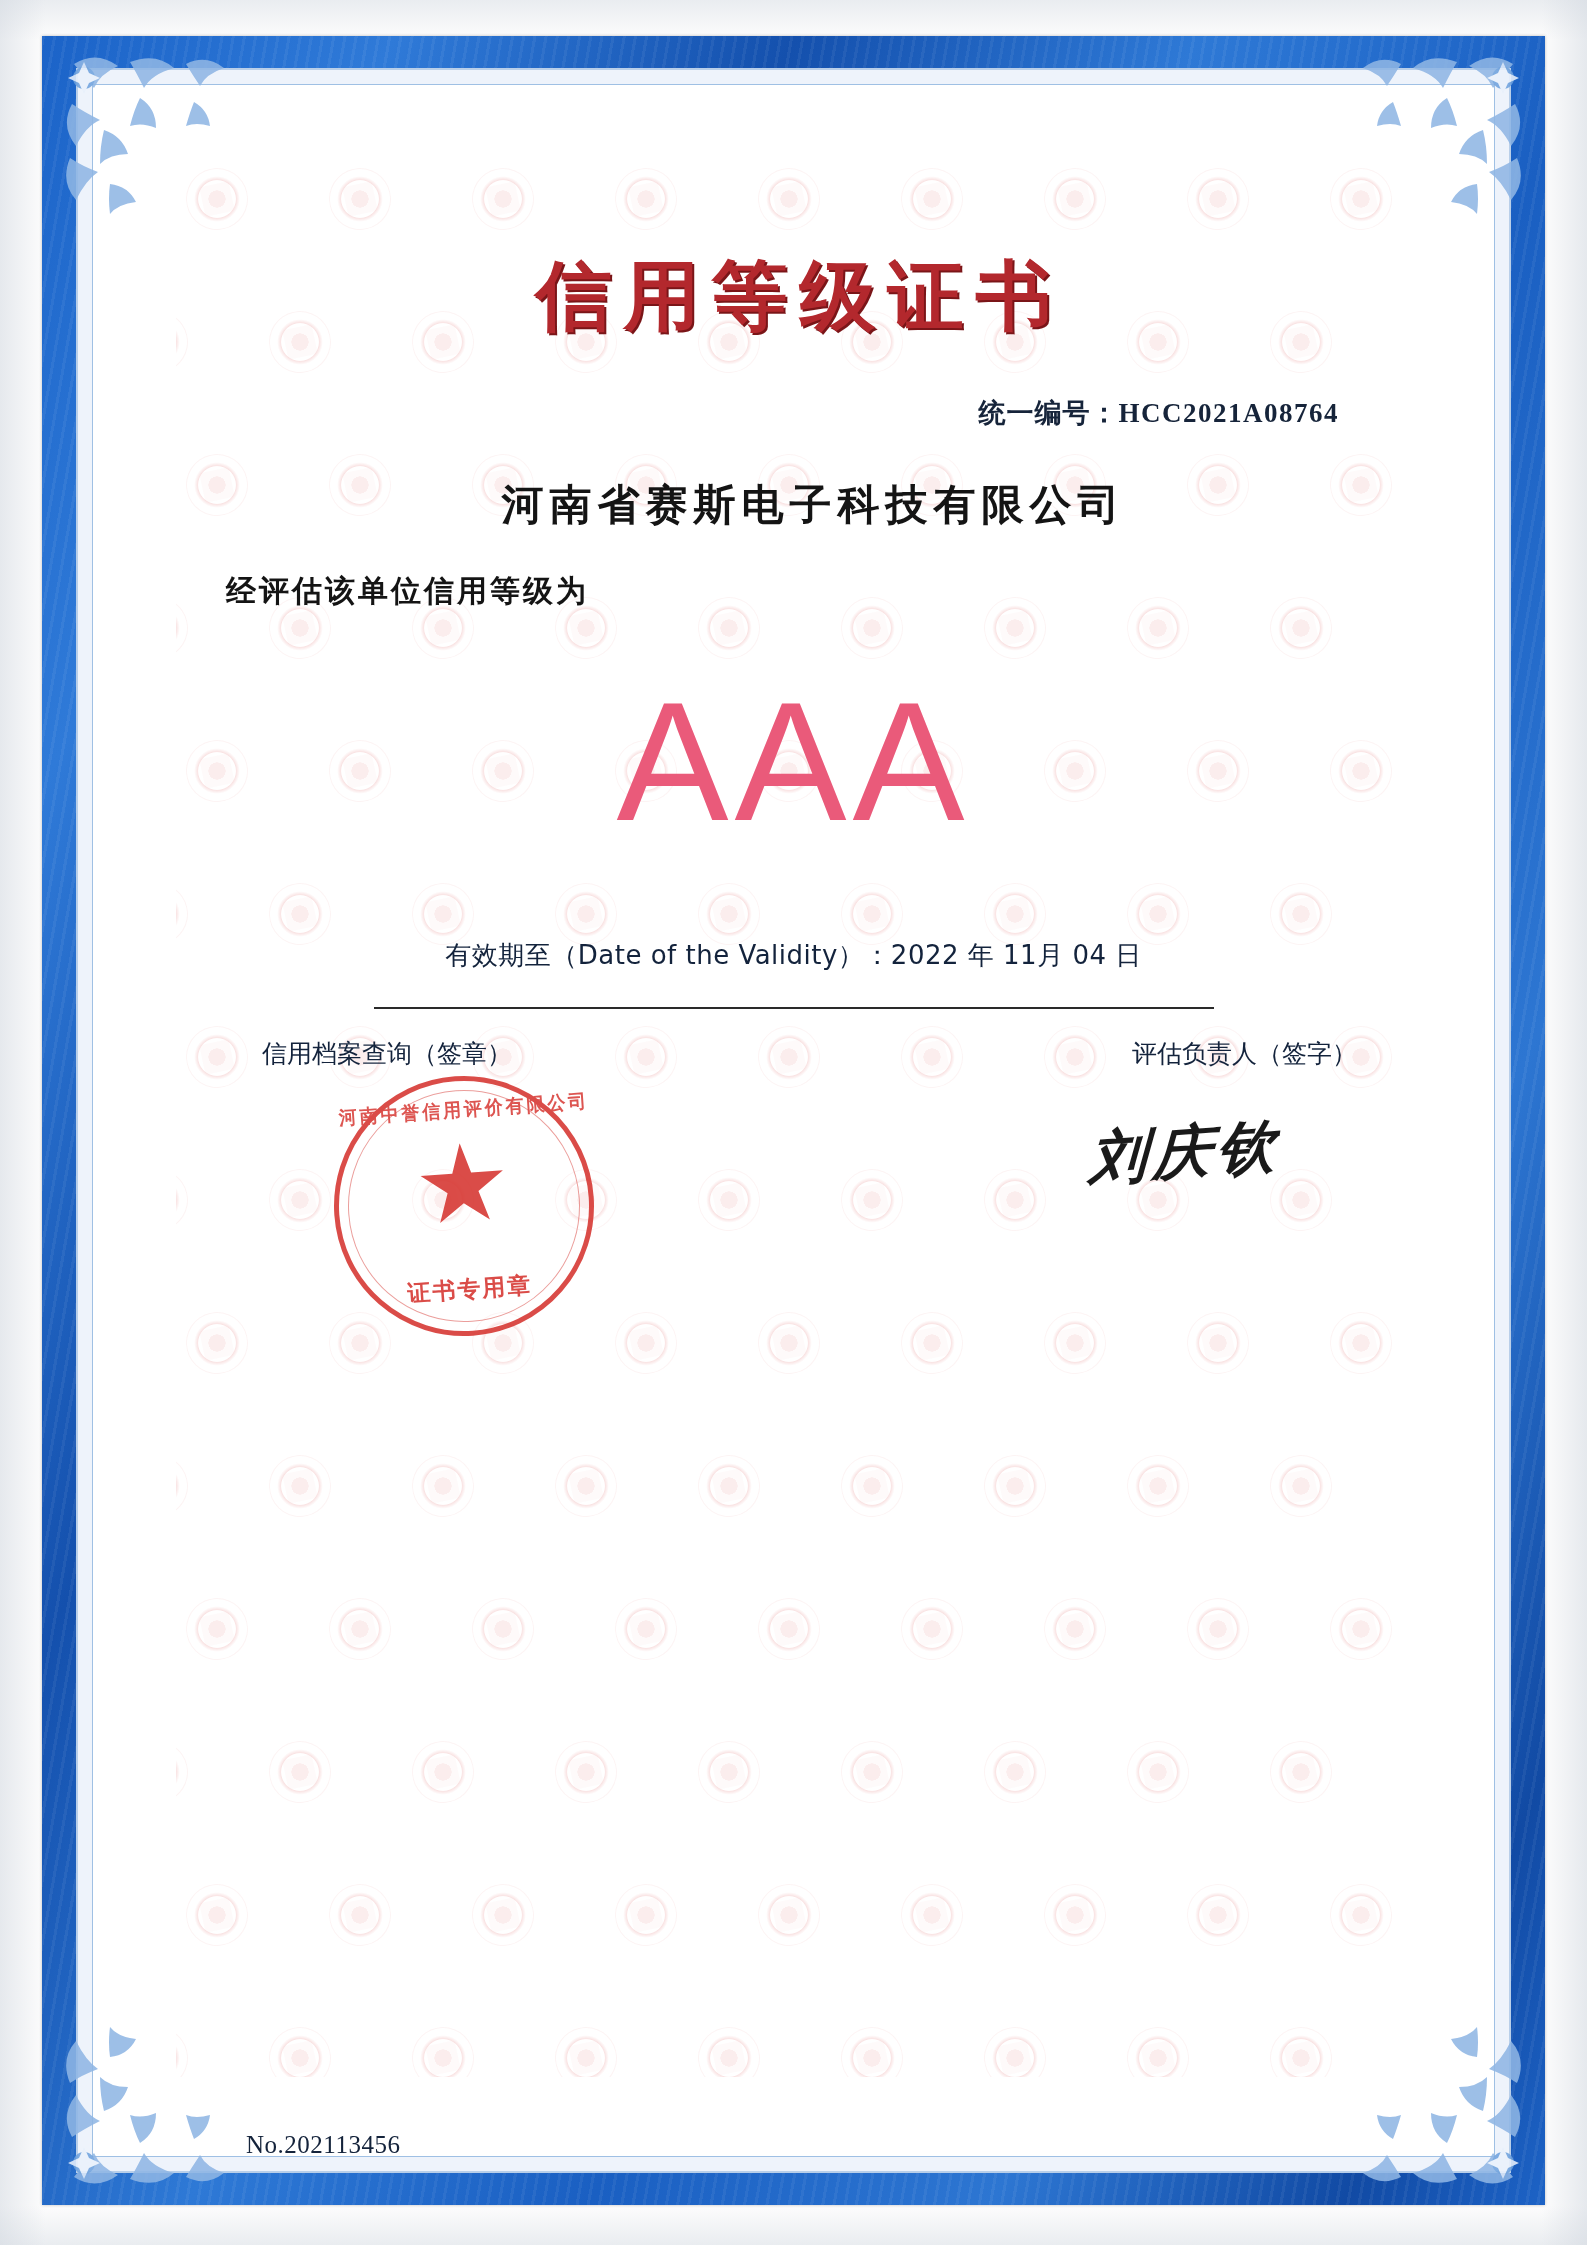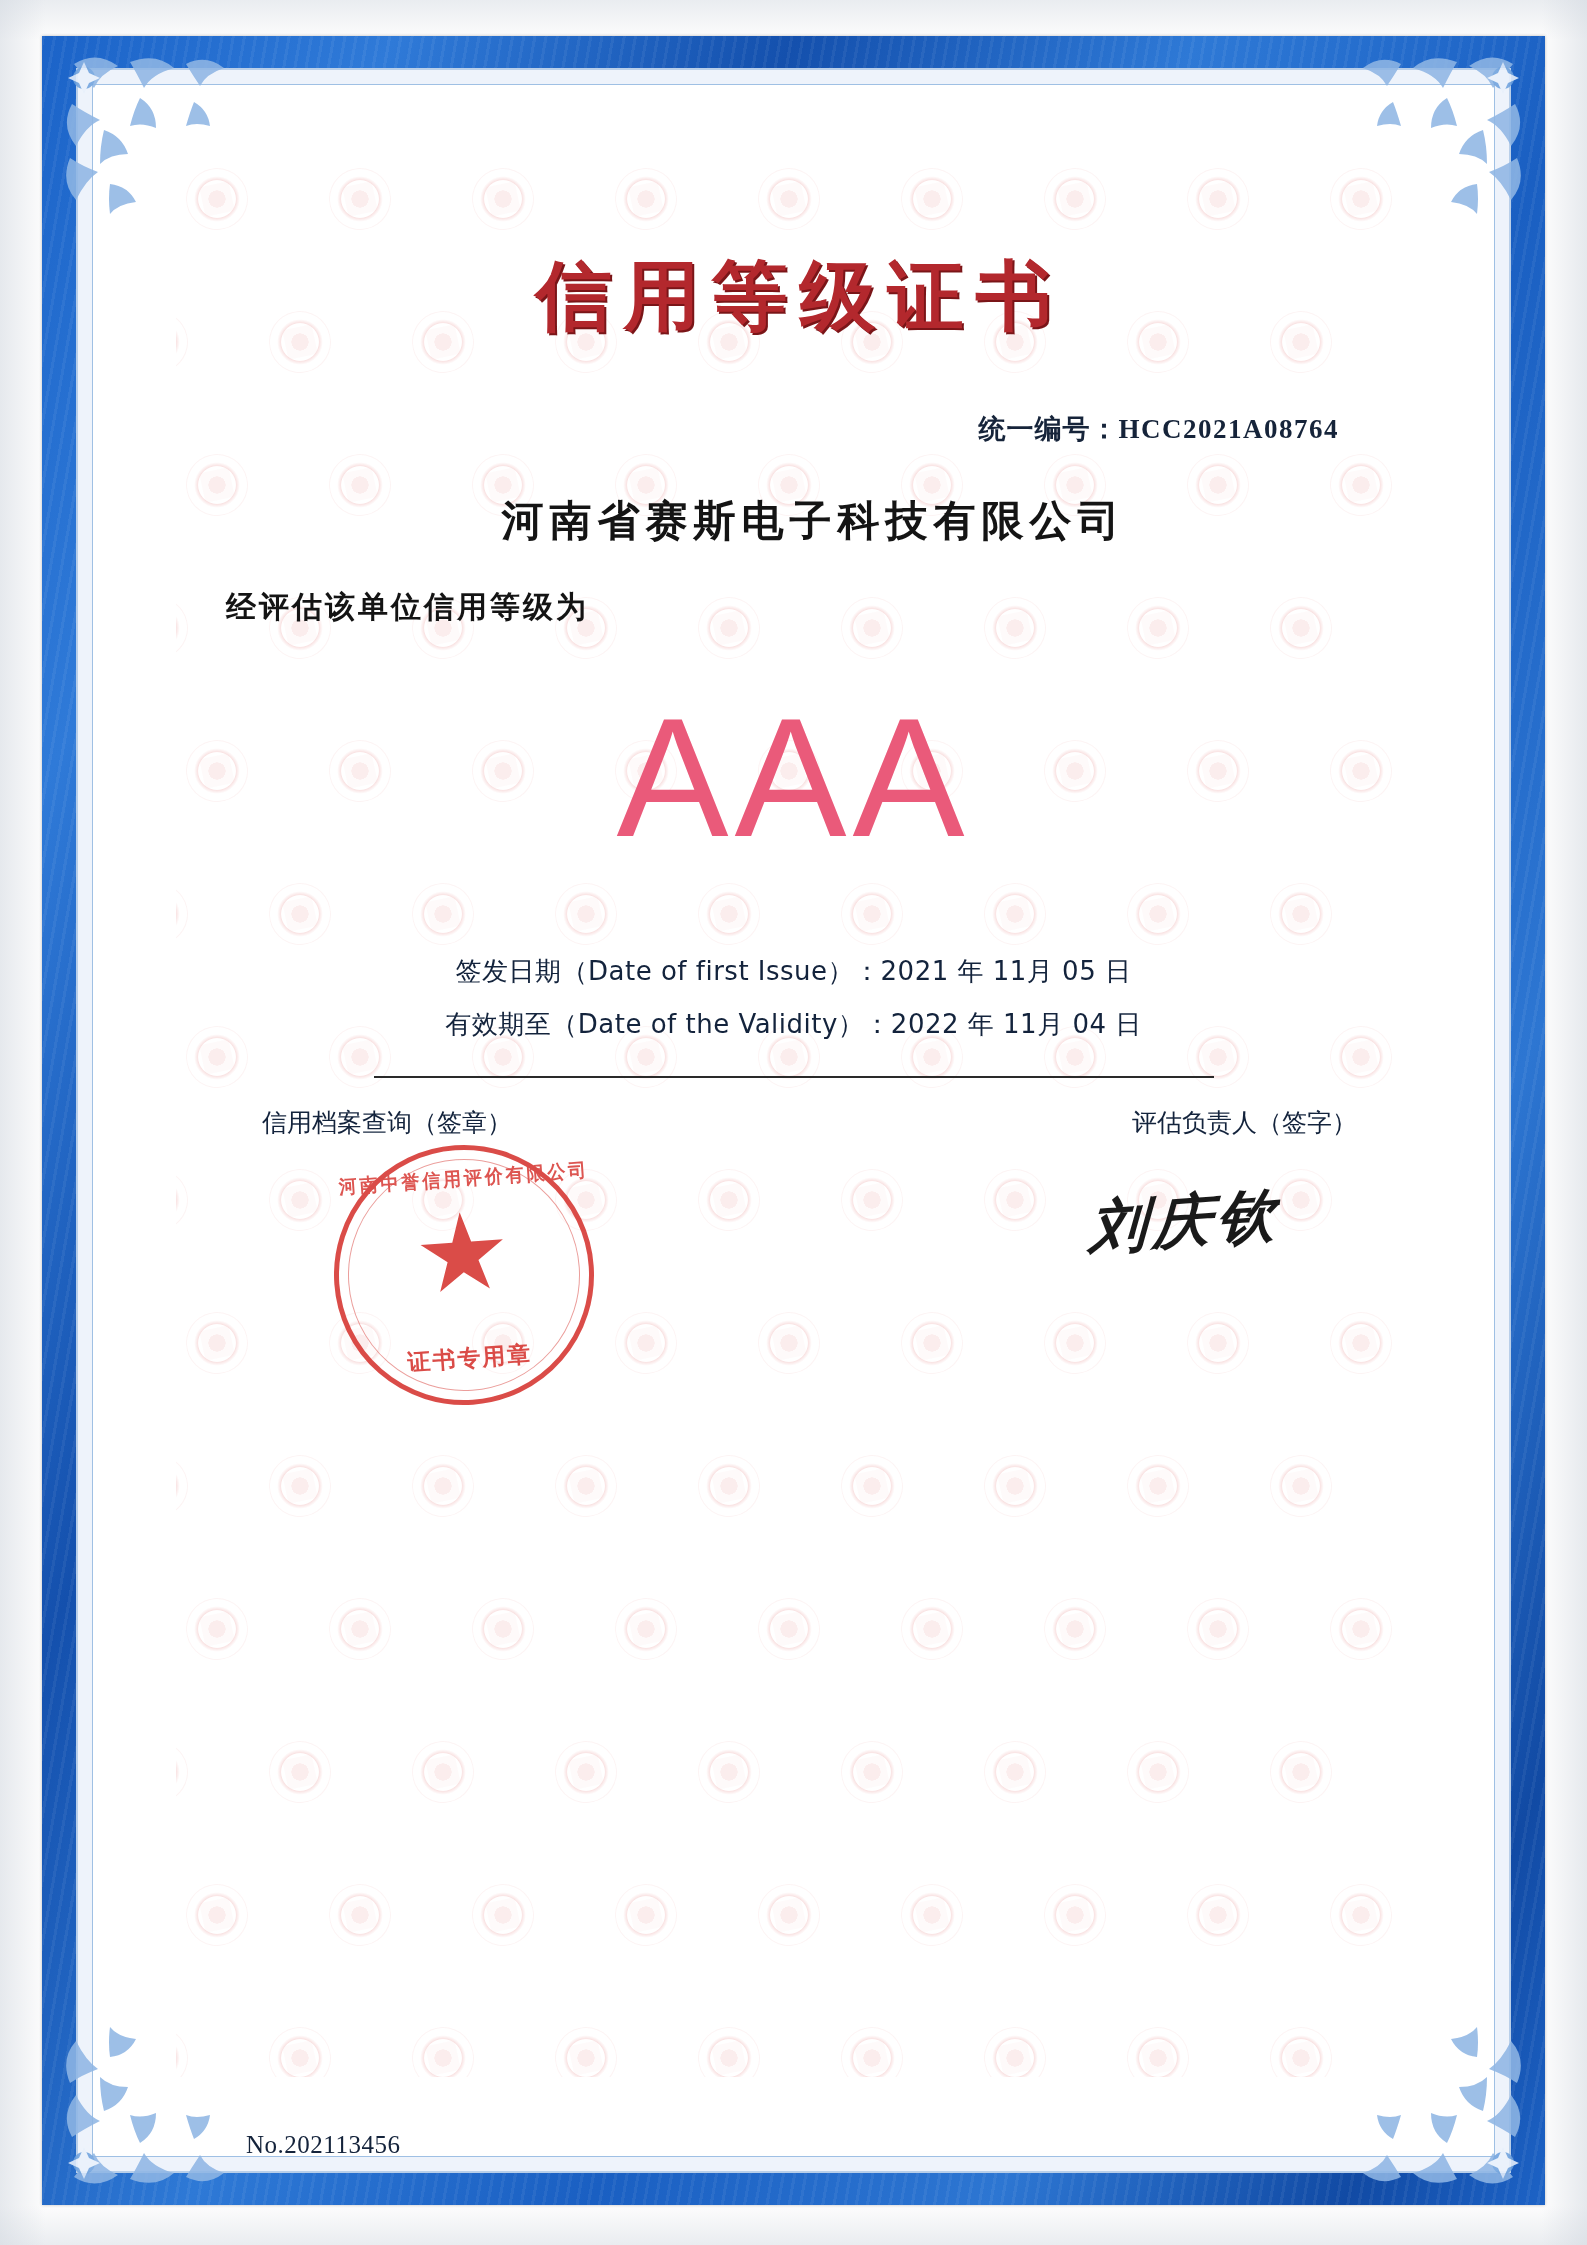--- a/index.html
+++ b/index.html
@@ -142,21 +142,21 @@
     font-family: "Liberation Serif", serif;
     font-size: 32px;
     font-weight: 700;
     letter-spacing: 2.5px;
     color: #4b4b4b;
     margin-top: 20px;
   }
 
   
   .serial-row {
-    margin-top: 62px;
+    margin-top: 46px;
     text-align: right;
     padding-right: 62px;
     font-size: 27px;
     color: #16243a;
     letter-spacing: 1px;
   }
   .serial-label { font-family: "DejaVu Sans", sans-serif; font-weight:700; }
   .serial-value { font-family: "Liberation Serif", serif; font-weight: 700; letter-spacing: 1.5px; }
 
   
@@ -542,21 +542,20 @@
         <span class="serial-label">统一编号：</span><span class="serial-value">HCC2021A08764</span>
       </div>
 
       <div class="company">河南省赛斯电子科技有限公司</div>
 
       <div class="phrase">经评估该单位信用等级为</div>
 
       <div class="grade">AAA</div>
 
       <div class="dates">
-        <div class="line">签发日期（Date of first Issue）：2021 年 11月 05 日</div>
         <div class="line">有效期至（Date of the Validity）：2022 年 11月 04 日</div>
       </div>
 
       <div class="rule"></div>
 
       <div class="sig-row">
         <span>信用档案查询（签章）</span>
         <span>评估负责人（签字）</span>
       </div>
 

